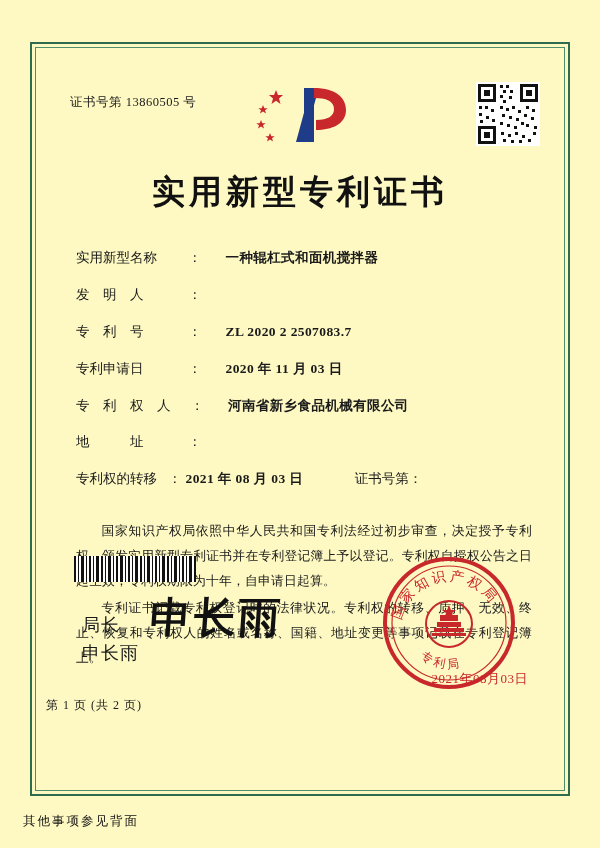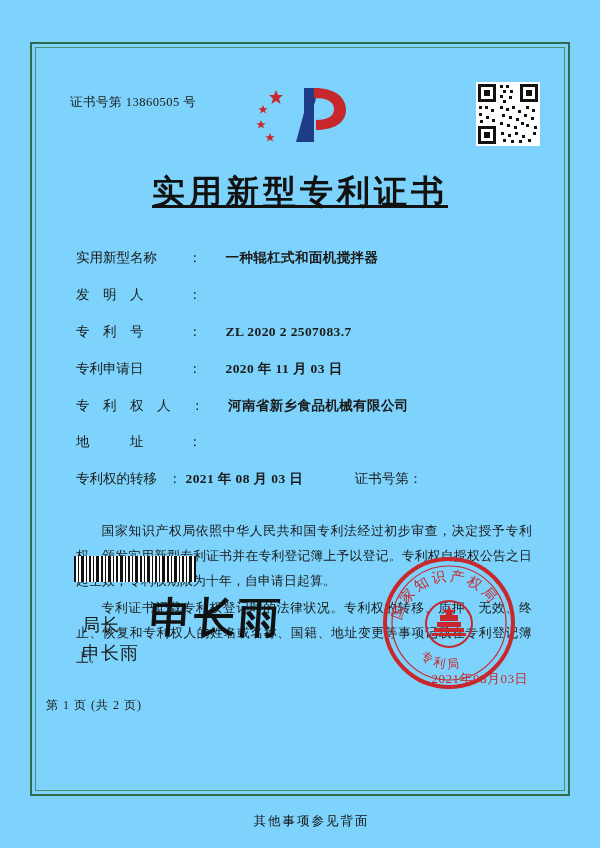--- a/index.html
+++ b/index.html
@@ -11,21 +11,21 @@
     width: 600px; height: 848px;
     font-family: "Liberation Serif", "DejaVu Serif", serif;
     color: #1a1a1a;
     position: relative;
     overflow: hidden;
   }
 
   .page {
     position: absolute;
     inset: 0;
-    background: #7dd3fc;
+    background: #fef9c3;
   }
 
   
   .border-outer {
     position: absolute;
     left: 30px; top: 42px; right: 30px; bottom: 52px;
     border: 2px solid #2f6b4f;
   }
   .border-inner {
     position: absolute;
@@ -70,21 +70,20 @@
   
   .title {
     text-align: center;
     font-size: 33px;
     font-weight: bold;
     letter-spacing: 4px;
     margin-top: 20px;
     margin-bottom: 8px;
     color: #111;
     font-family: "DejaVu Serif", "Liberation Serif", serif;
-    text-decoration: underline;
   }
 
   
   .fields {
     margin-top: 34px;
     padding-left: 30px;
     padding-right: 16px;
   }
   .field-row {
     display: flex;
@@ -180,21 +179,20 @@
     left: 0; right: 0;
     bottom: 12px;
     font-size: 12px;
     letter-spacing: 1px;
   }
 
   .footer-note {
     position: absolute;
     left: 6px; right: 0;
     bottom: 18px;
-    text-align: center;
     font-size: 12.5px;
     letter-spacing: 2px;
     color: #111;
     padding-left: 17px;
   }
 </style>
 </head>
 <body>
 
 <div class="page">

